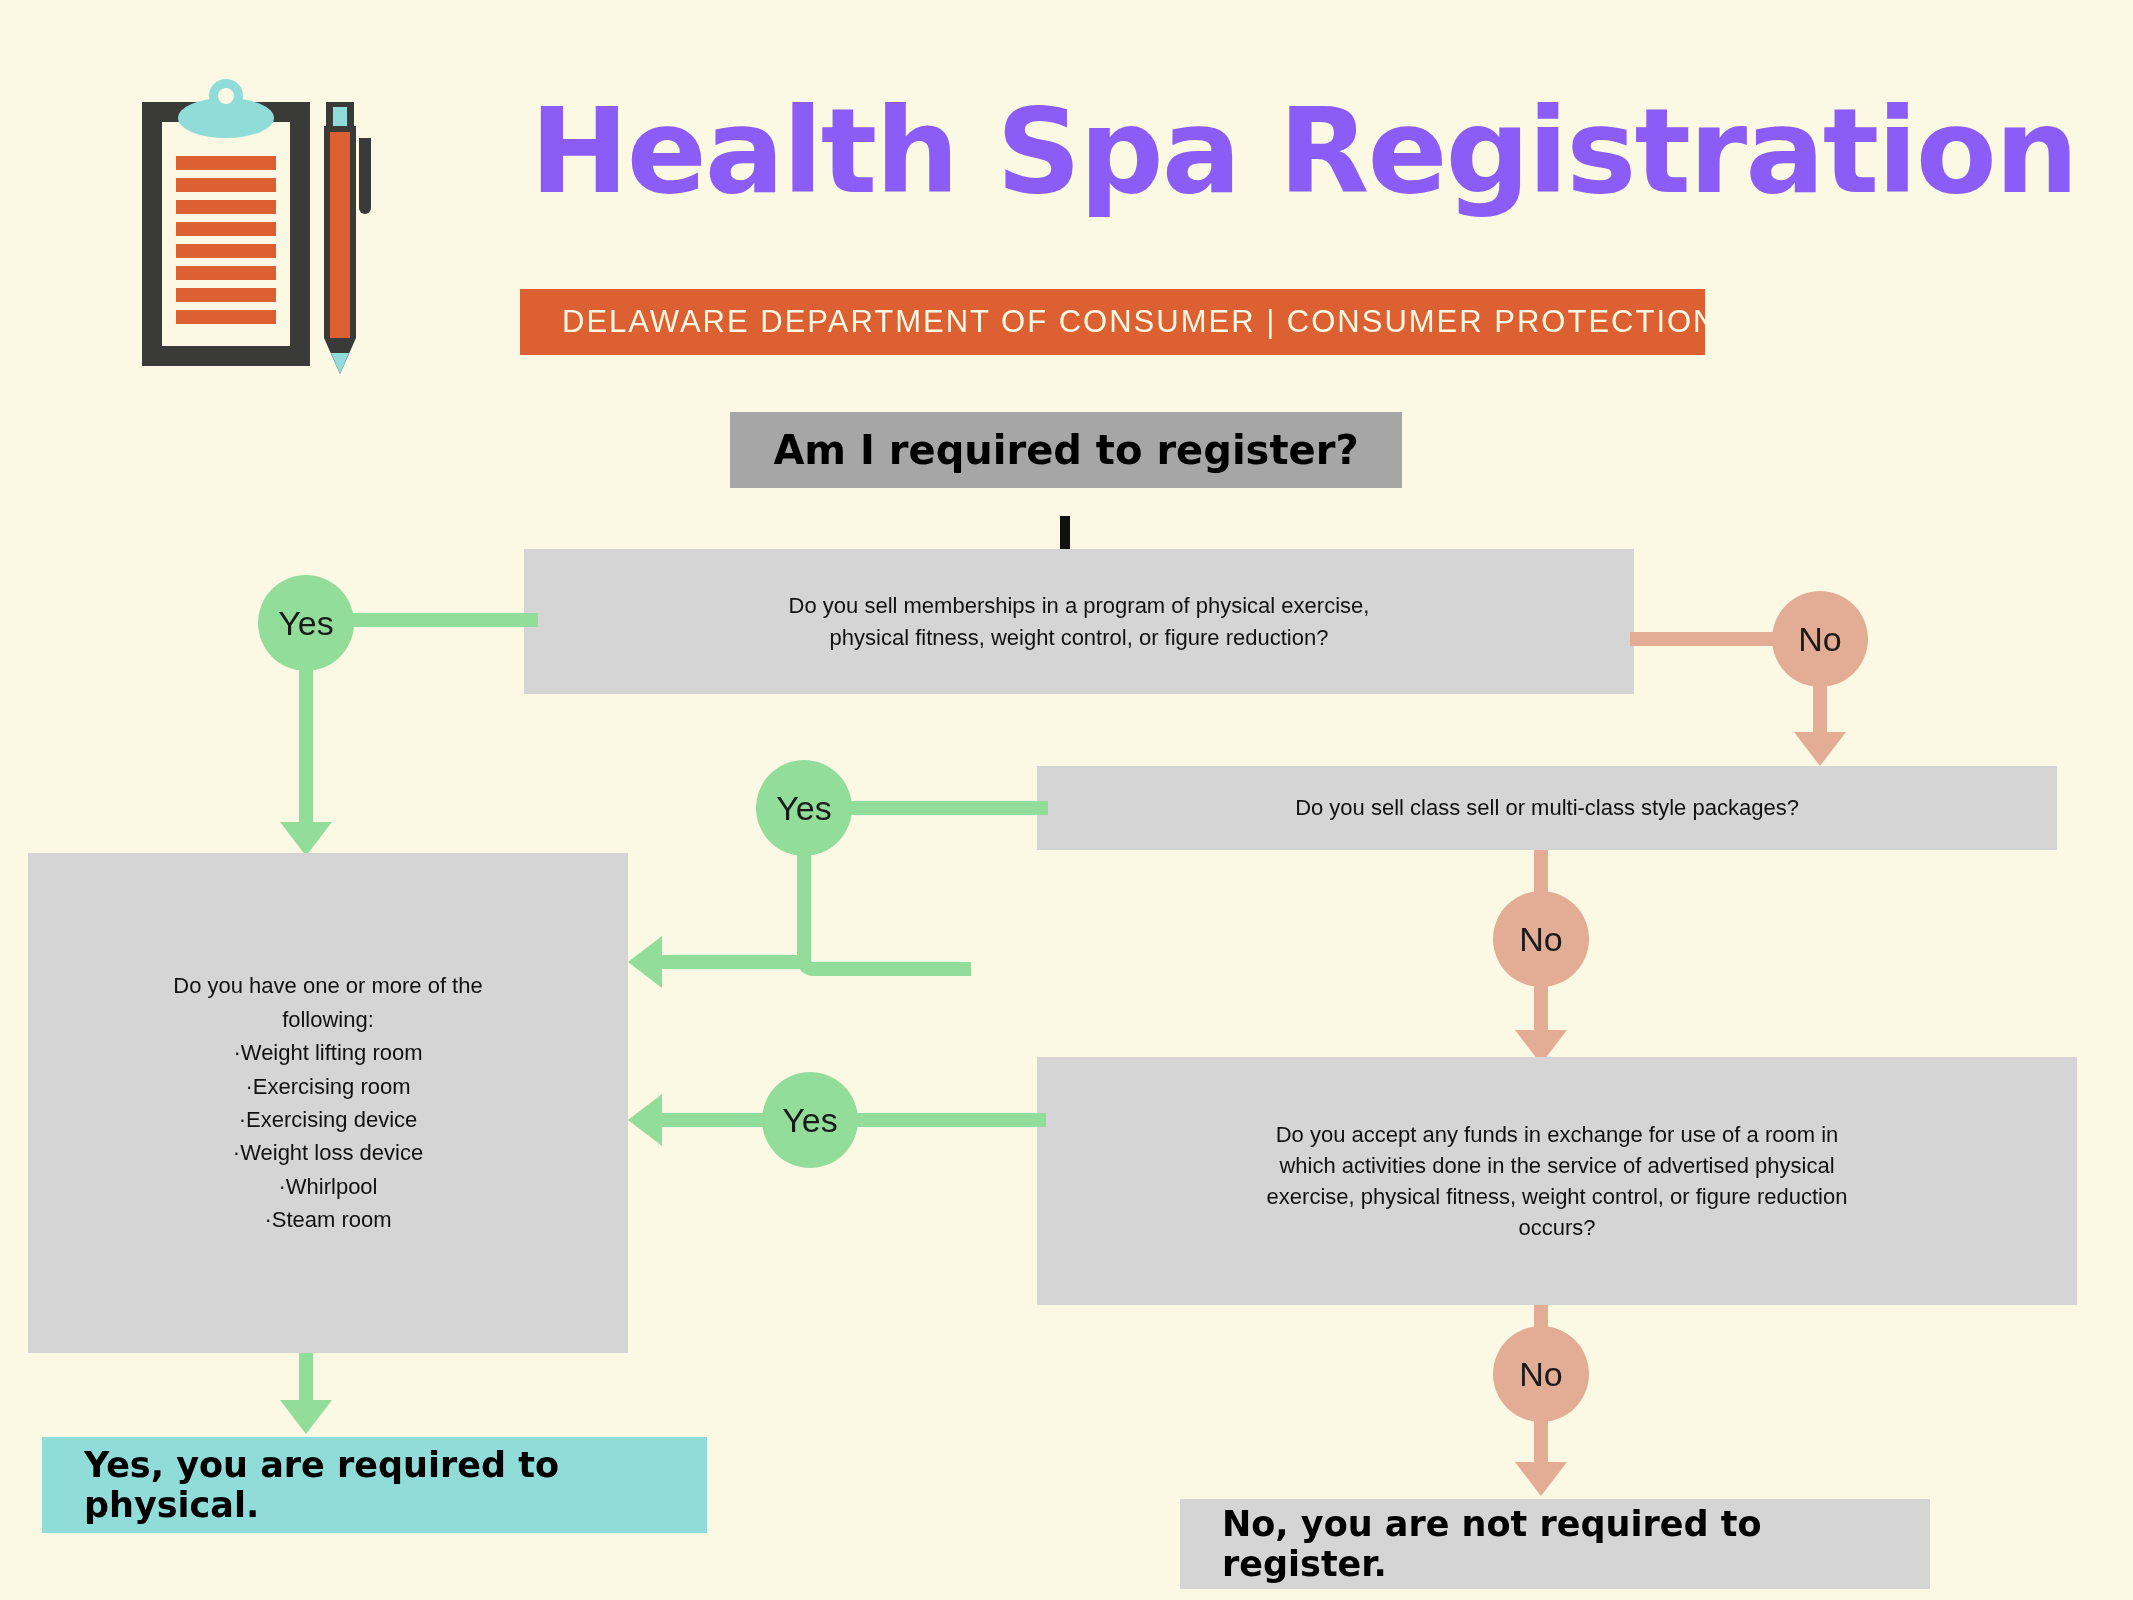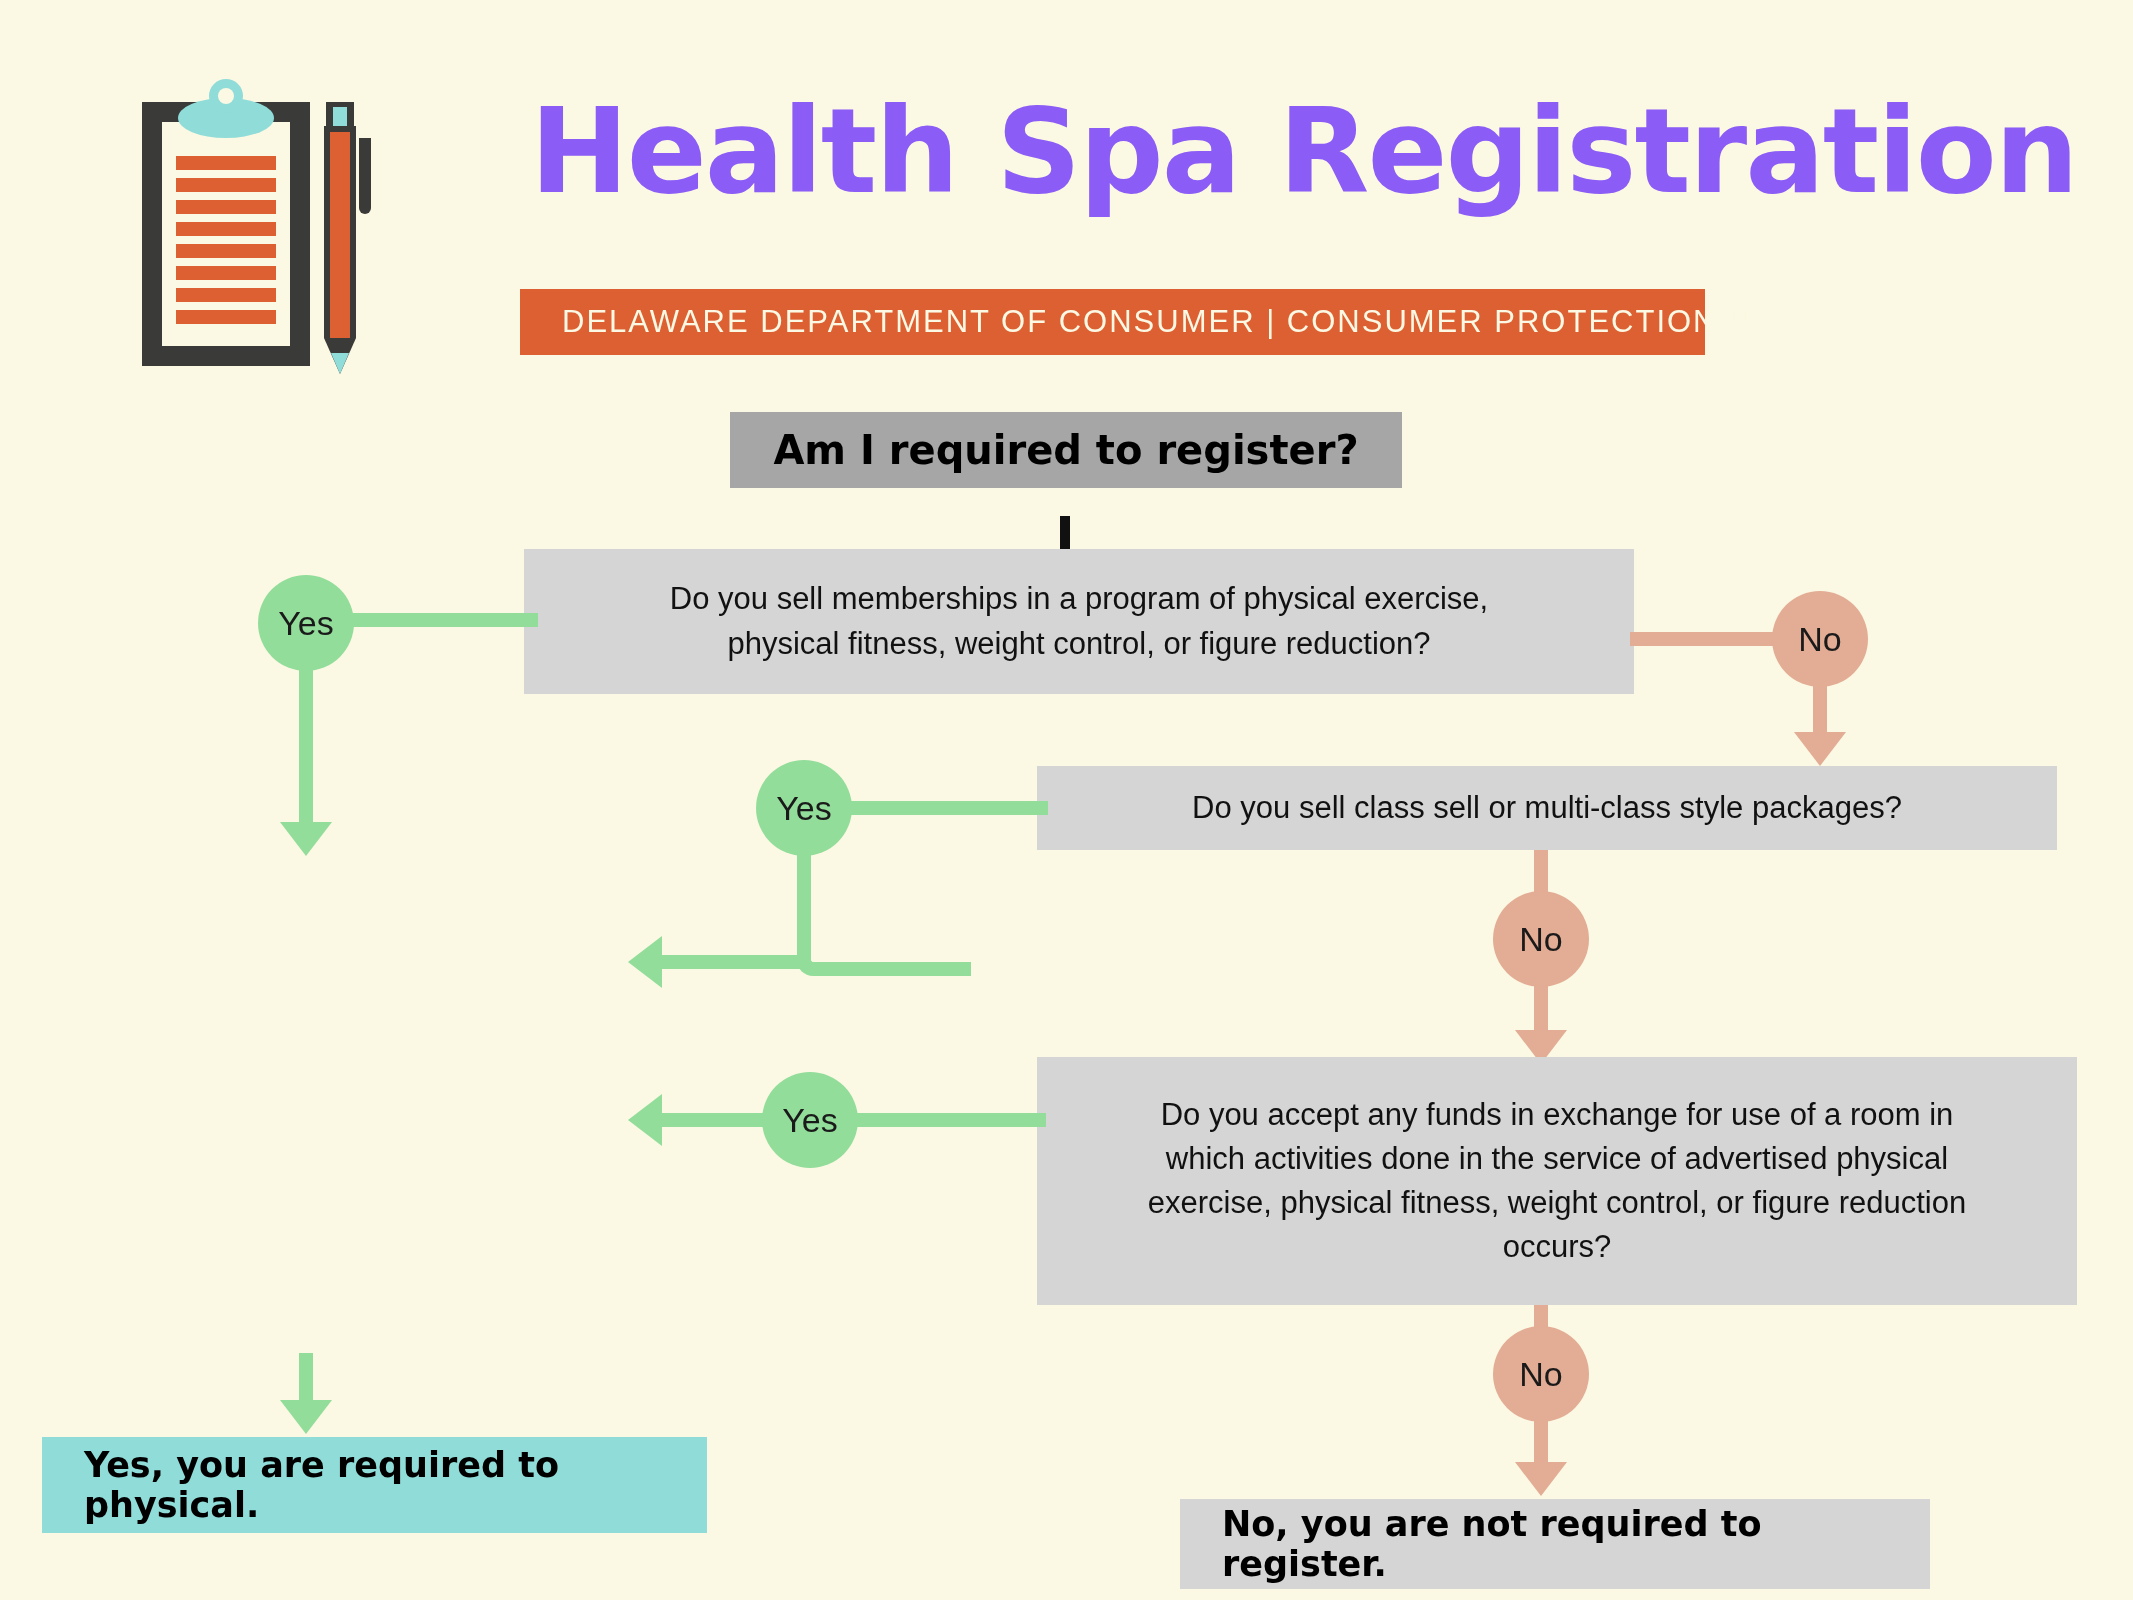--- a/index.html
+++ b/index.html
@@ -60,21 +60,21 @@
 
   
   .qbox {
     position: absolute;
     background: #d5d5d5;
     color: #111;
     display: flex;
     align-items: center;
     justify-content: center;
     text-align: center;
-    font-size: 31px;
+    font-size: 22px;
     line-height: 1.42;
     font-family: "Liberation Sans", sans-serif;
     padding: 10px 36px;
     box-sizing: border-box;
     white-space: pre-line;
   }
   .headerbox {
     position: absolute;
     background: #a6a6a6;
     color: #000;
@@ -218,20 +218,28 @@
   <div class="line ln-green" style="left:856px; top:1113px; width:190px; height:14px;"></div>
   <div class="circle c-yes" style="left:762px; top:1072px; width:96px; height:96px;">Yes</div>
   <div class="line ln-green" style="left:655px; top:1113px; width:120px; height:14px;"></div>
   <div class="arrow arrow-left-green" style="left:628px; top:1094px;"></div>
 
   <div class="line ln-salmon" style="left:1534px; top:1305px; width:14px; height:52px;"></div>
   <div class="circle c-no" style="left:1493px; top:1326px; width:96px; height:96px;">No</div>
   <div class="line ln-salmon" style="left:1534px; top:1418px; width:14px; height:62px;"></div>
   <div class="arrow arrow-down-salmon" style="left:1515px; top:1462px;"></div>
 
+  <div class="qbox" style="left:28px; top:853px; width:600px; height:500px; line-height:1.52;">Do you have one or more of the
+following:
+·Weight lifting room
+·Exercising room
+·Exercising device
+·Weight loss device
+·Whirlpool
+·Steam room</div>
 
   <div class="line ln-green" style="left:299px; top:1353px; width:14px; height:66px;"></div>
   <div class="arrow arrow-down-green" style="left:280px; top:1400px;"></div>
 
   <div class="resultbox" style="left:42px; top:1437px; width:665px; height:96px; background:#8fdcd9;">Yes, you are required to physical.</div>
 
   <div class="resultbox" style="left:1180px; top:1499px; width:750px; height:90px; background:#d5d5d5;">No, you are not required to register.</div>
 
 </div>
 

